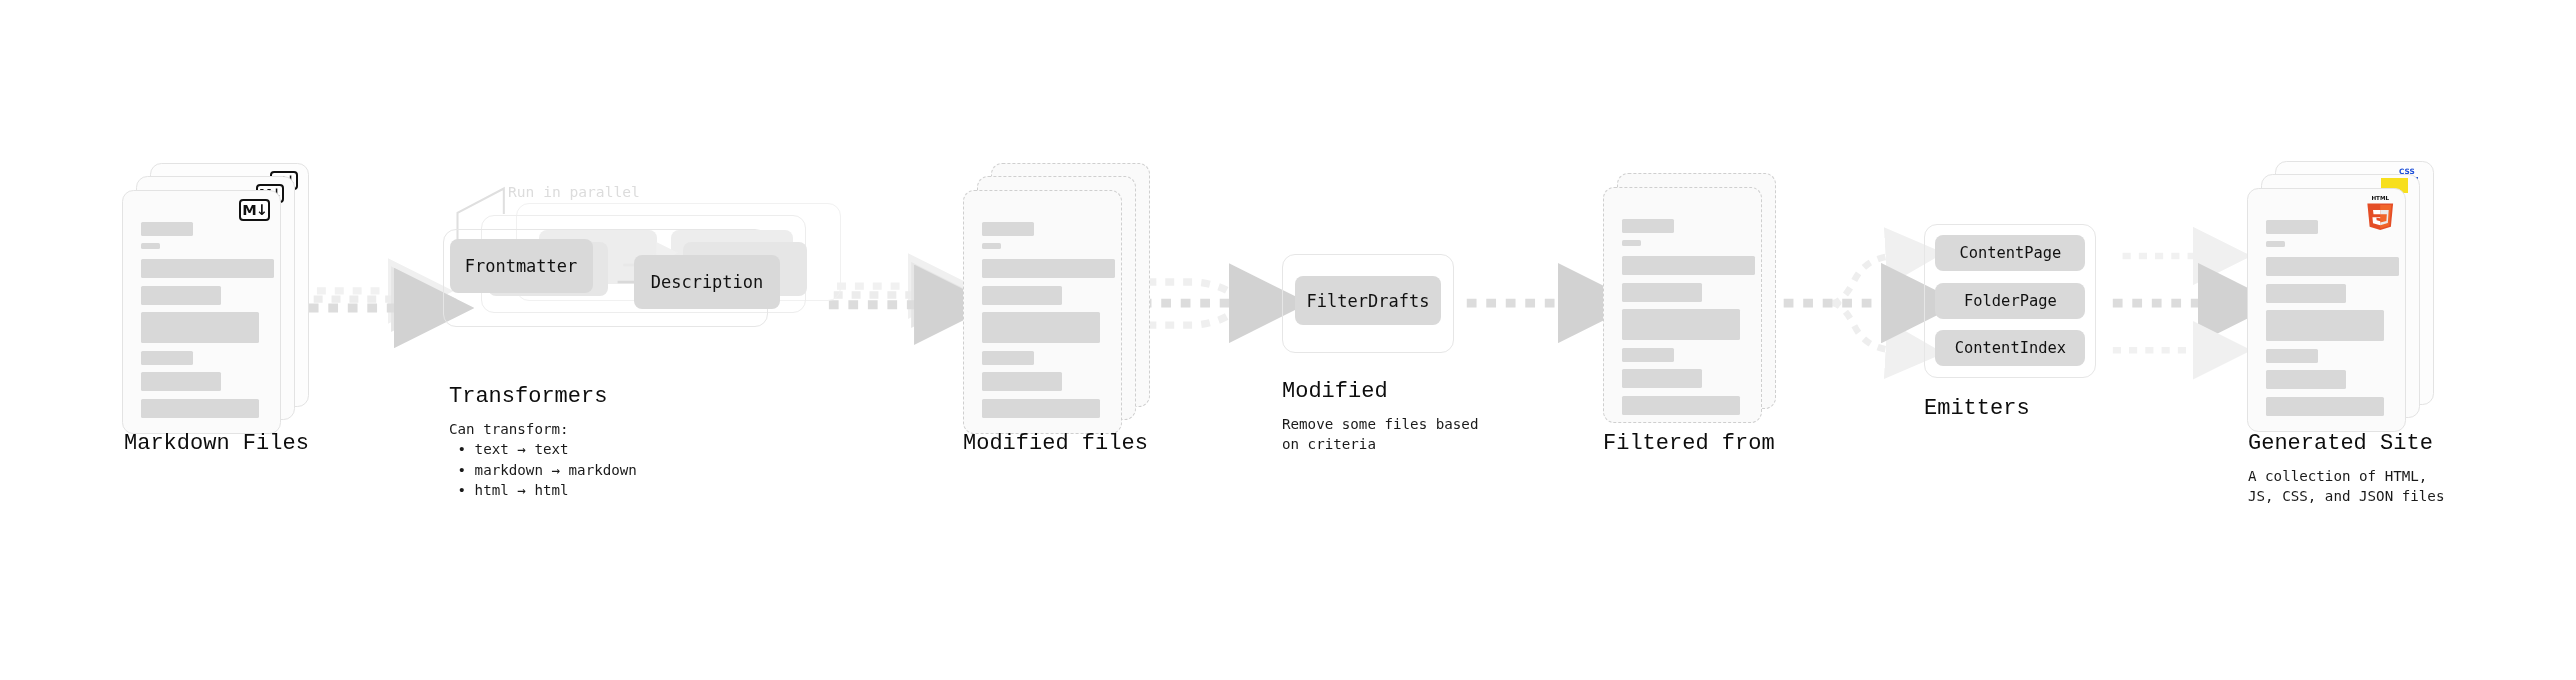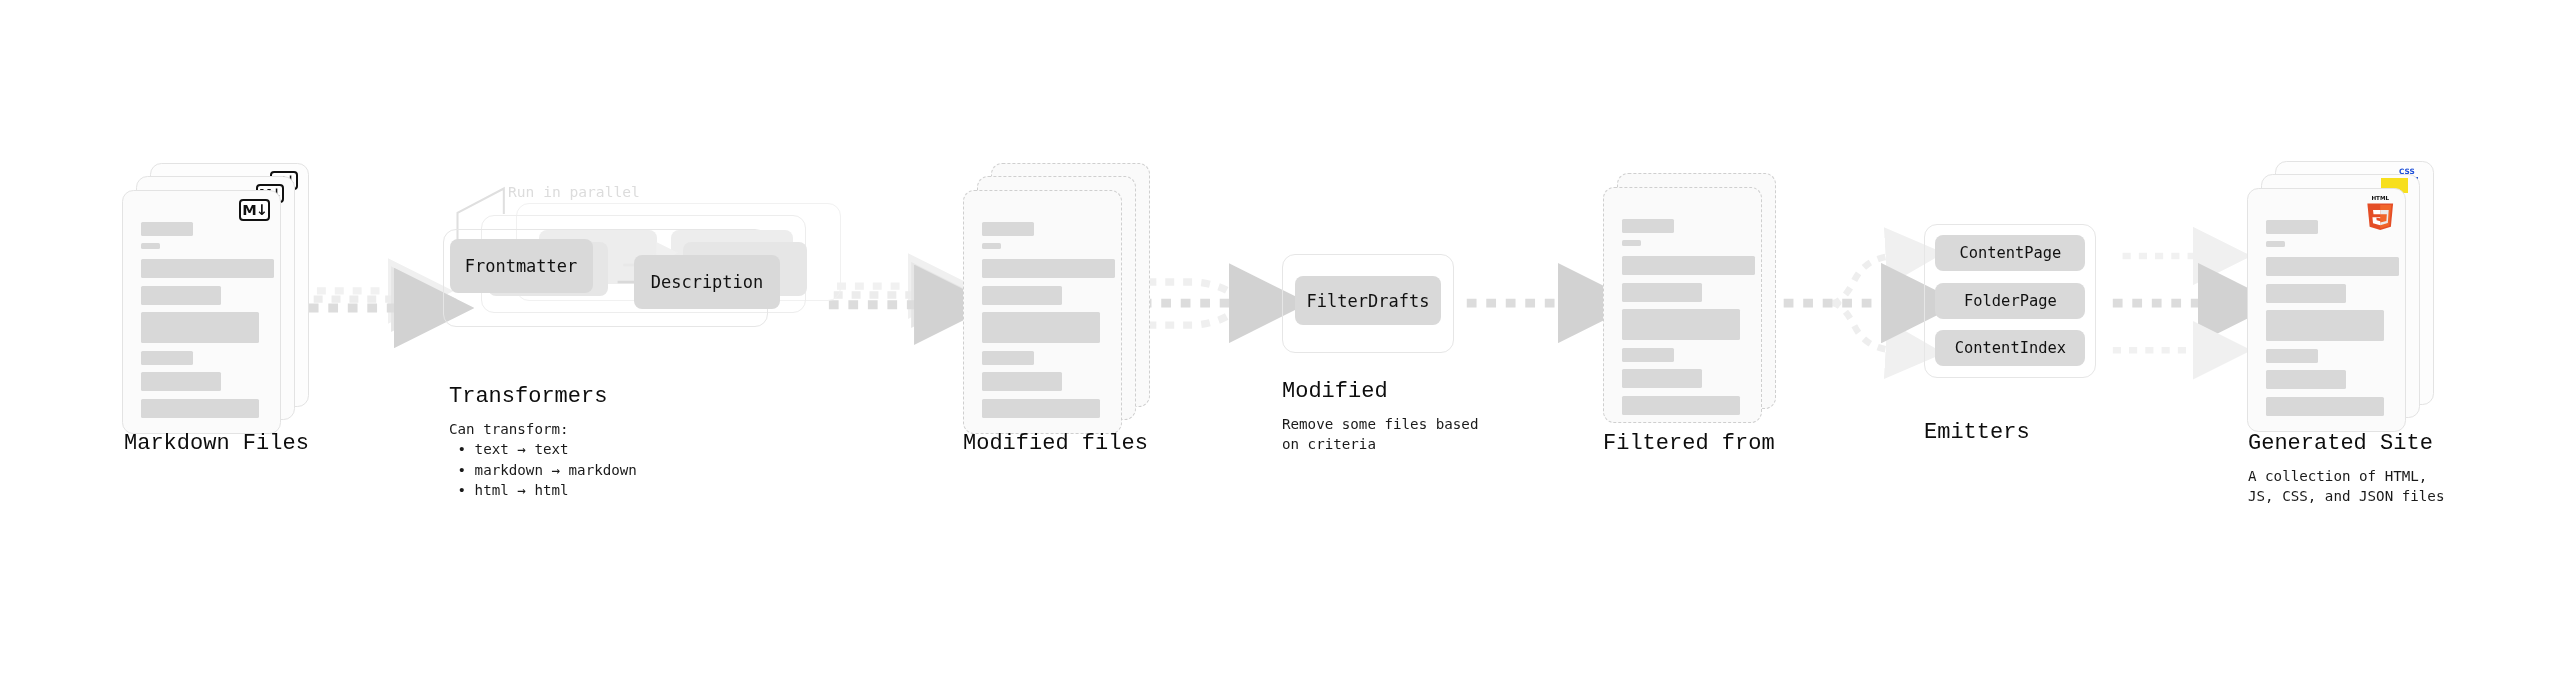--- a/index.html
+++ b/index.html
@@ -260,21 +260,21 @@
     <div class="chip" style="left:11.4px; top:11.4px; width:150px; height:36px; font-size:15.4px;">
       <span>ContentPage</span>
     </div>
     <div class="chip" style="left:11.4px; top:59px; width:150px; height:36px; font-size:15.4px;">
       <span>FolderPage</span>
     </div>
     <div class="chip" style="left:11.4px; top:106px; width:150px; height:36px; font-size:15.4px;">
       <span>ContentIndex</span>
     </div>
   </div>
-  <div class="title" style="left:1924px; top:396px;margin-top:24px;">Emitters</div>
+  <div class="title" style="left:1924px; top:396px;">Emitters</div>
 
   <div class="node" style="left:2247px; top:161px;">
     <div class="card-stack" style="width:195px;height:276px;">
 
       <div class="card back1" style="left:28px; top:0px; width:159px; height:244px;">
         <div class="css-badge" style="right:16.3px; top:2.4px; width:19.5px; height:11.4px; font-size:7.3px;">
           <span>CSS</span>
         </div>
         <div class="css-rule" style="right:14.6px; top:15.4px; width:24.4px; height:2.4px;"></div>
       </div>

